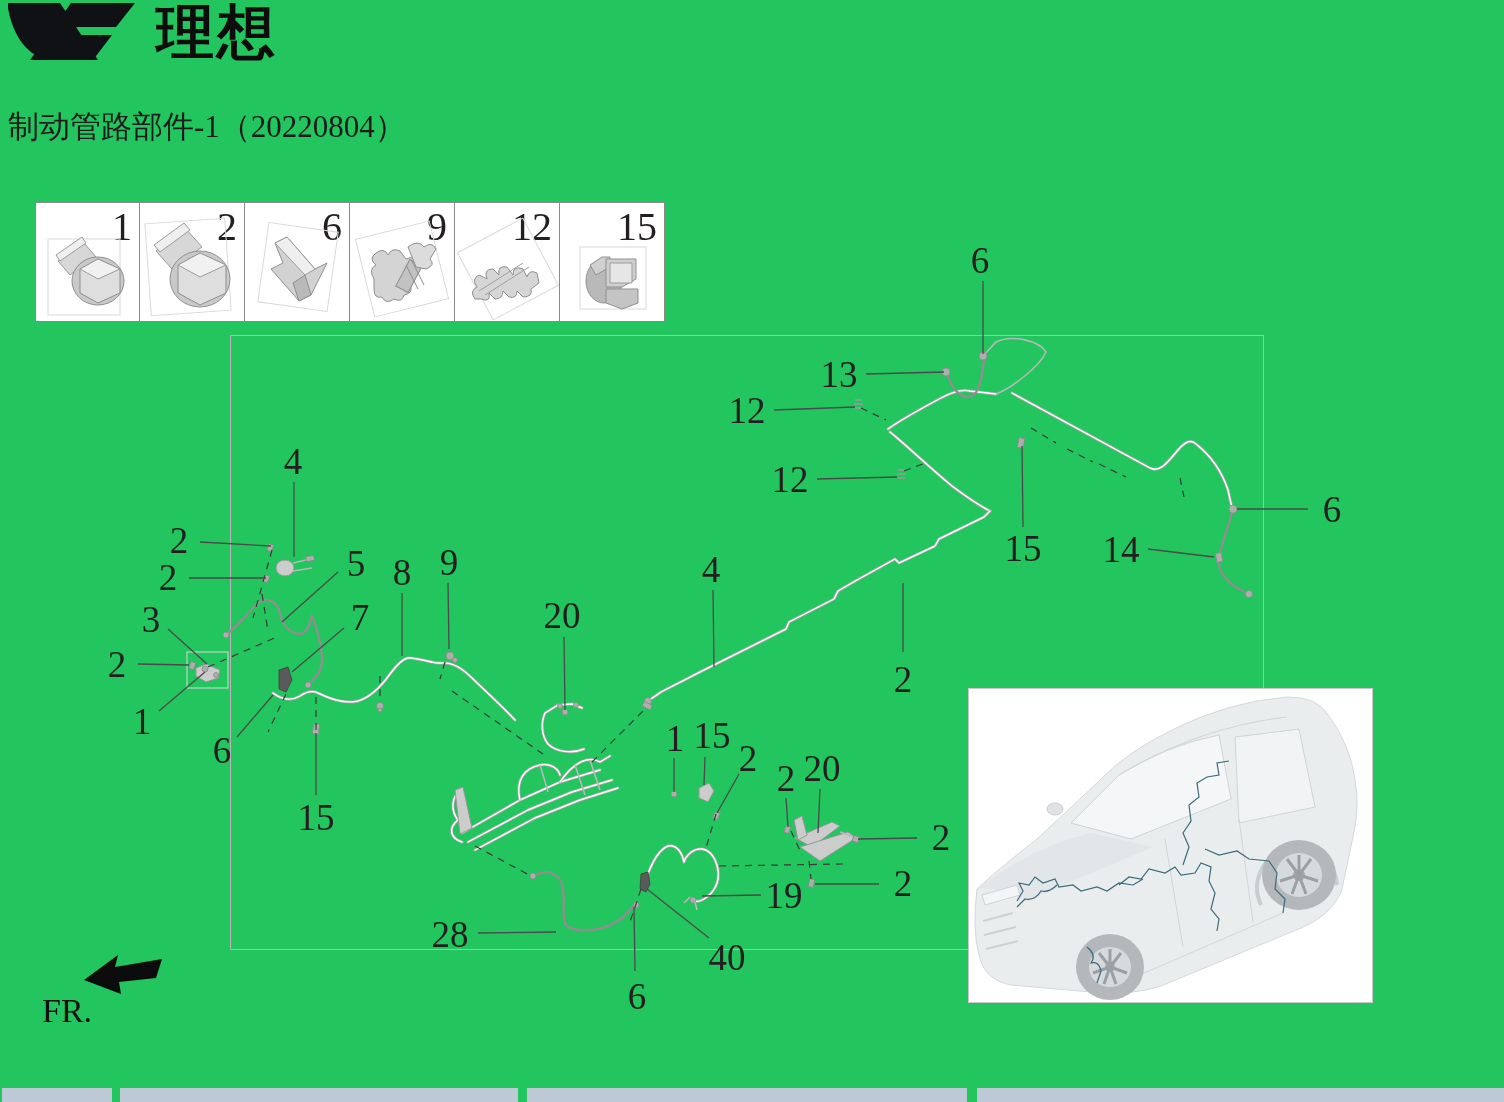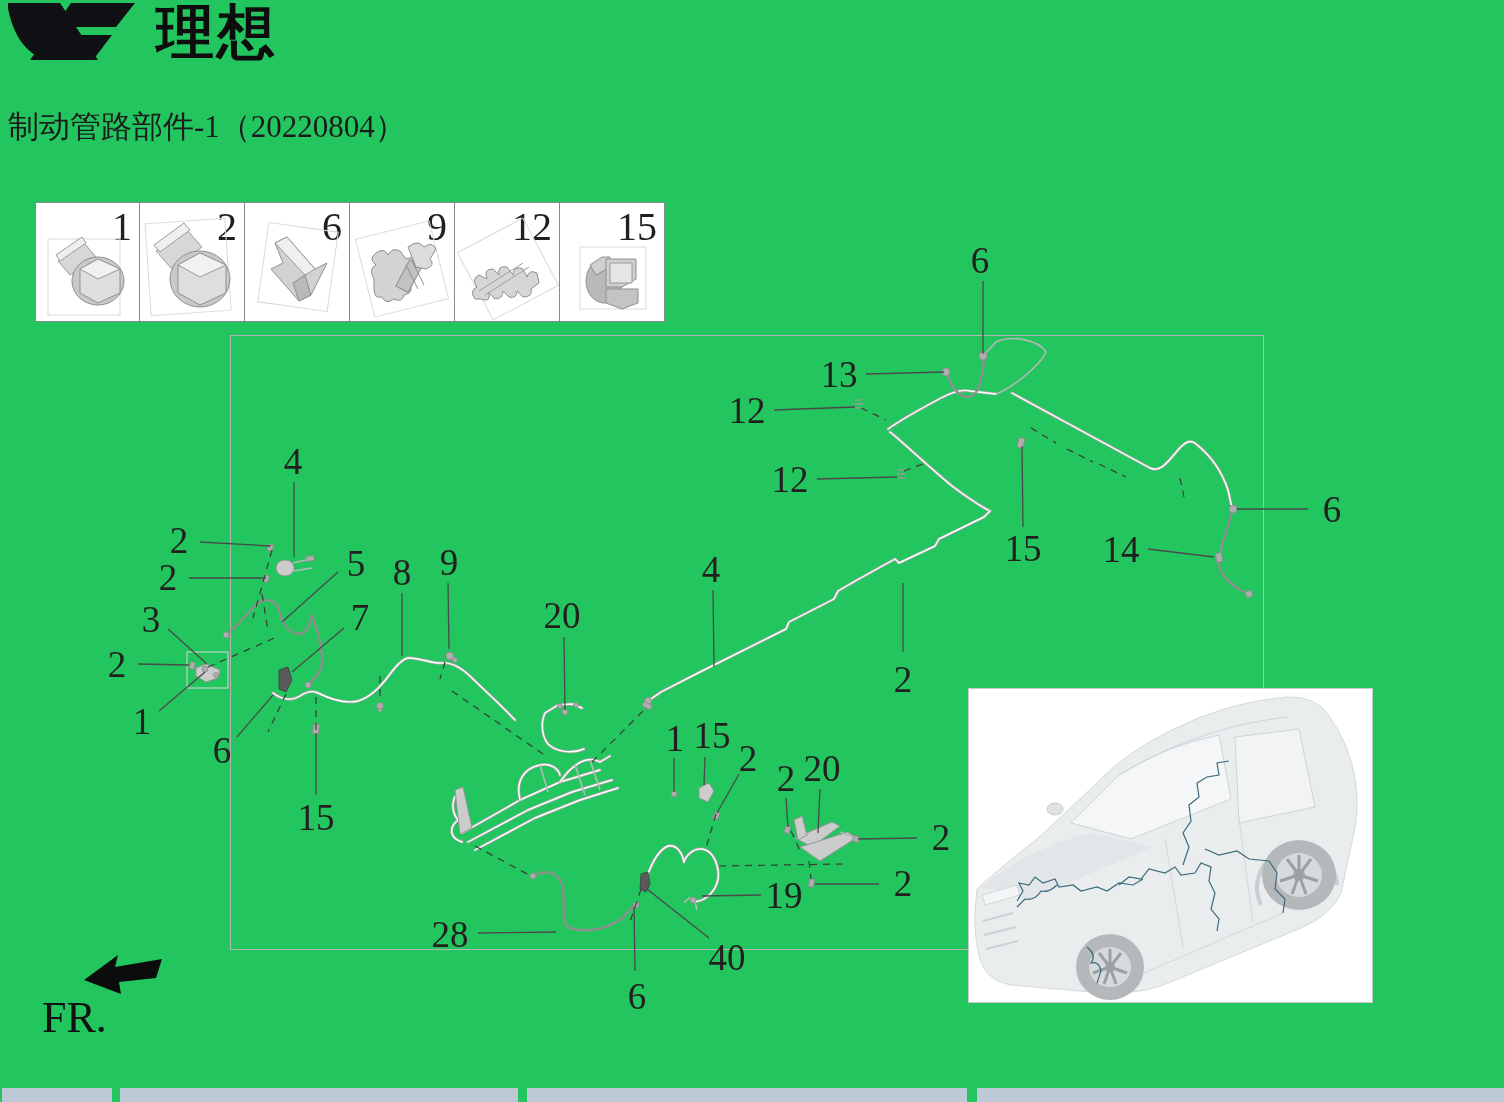--- a/index.html
+++ b/index.html
@@ -16,21 +16,21 @@
   .cell-num{position:absolute;top:0px;right:7px;font-size:40px;color:#231f20;}
   .cell svg{position:absolute;left:0;top:0;}
   
   .frame{position:absolute;left:230px;top:335px;width:1034px;height:615px;border:1px solid #b5b5b5;box-sizing:border-box;}
   .car-box{position:absolute;left:968px;top:688px;width:405px;height:315px;background:#fff;border:1px solid #c8c8c8;box-sizing:border-box;}
   .car-box svg{display:block;}
   .art{position:absolute;left:0;top:0;pointer-events:none;}
   
   .callout{position:absolute;transform:translate(-50%,-50%);font-size:37px;line-height:1;color:#231f20;white-space:nowrap;}
   
-  .fr-label{position:absolute;left:42px;top:992px;font-size:44px;color:#111;}
+  .fr-label{position:absolute;left:42px;top:992px;font-size:34px;color:#111;}
   .fr-arrow{position:absolute;left:78px;top:948px;width:90px;height:50px;}
   
   .footer-cell{position:absolute;top:1088px;height:14px;background:#bdc9d4;}
   
   .tube-o{stroke:#a9a9a9;stroke-width:3;fill:none;stroke-linejoin:round;stroke-linecap:round;}
   .tube-i{stroke:#ffffff;stroke-width:1.4;fill:none;stroke-linejoin:round;stroke-linecap:round;}
   .hose{stroke:#8f8f8f;stroke-width:2.4;fill:none;stroke-linecap:round;}
   .thin{stroke:#b8b8b8;stroke-width:1.6;fill:none;}
   .fit{fill:#aeaeae;stroke:#8a8a8a;stroke-width:.8;}
   .leader{stroke:#4a4a4a;stroke-width:1.3;}

